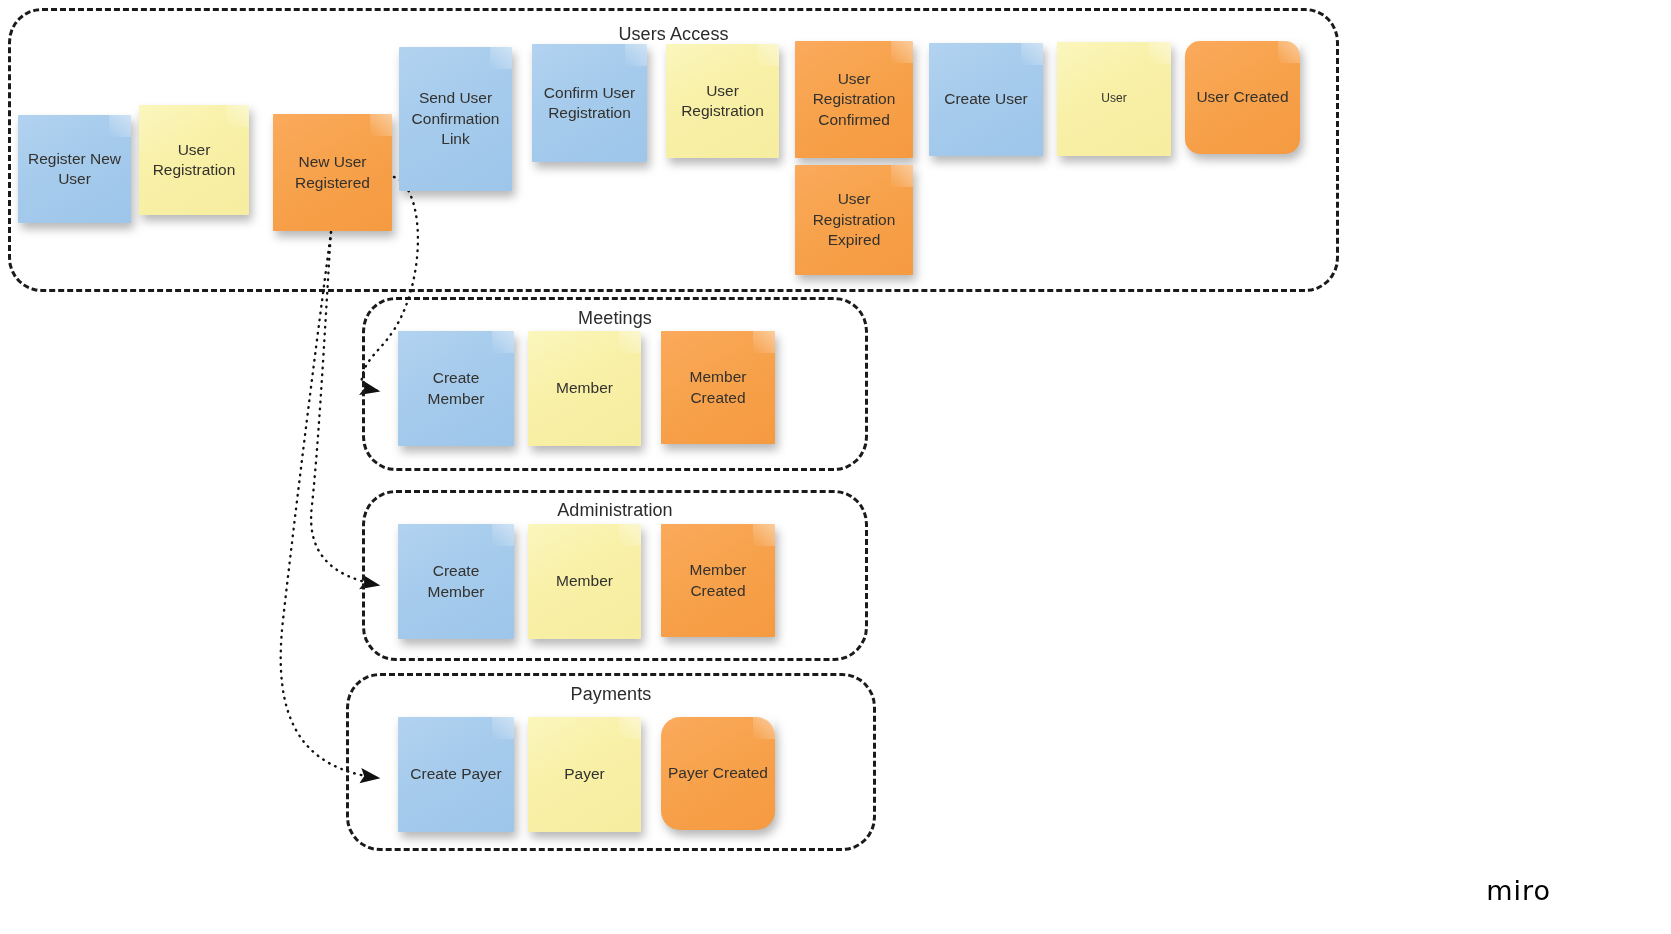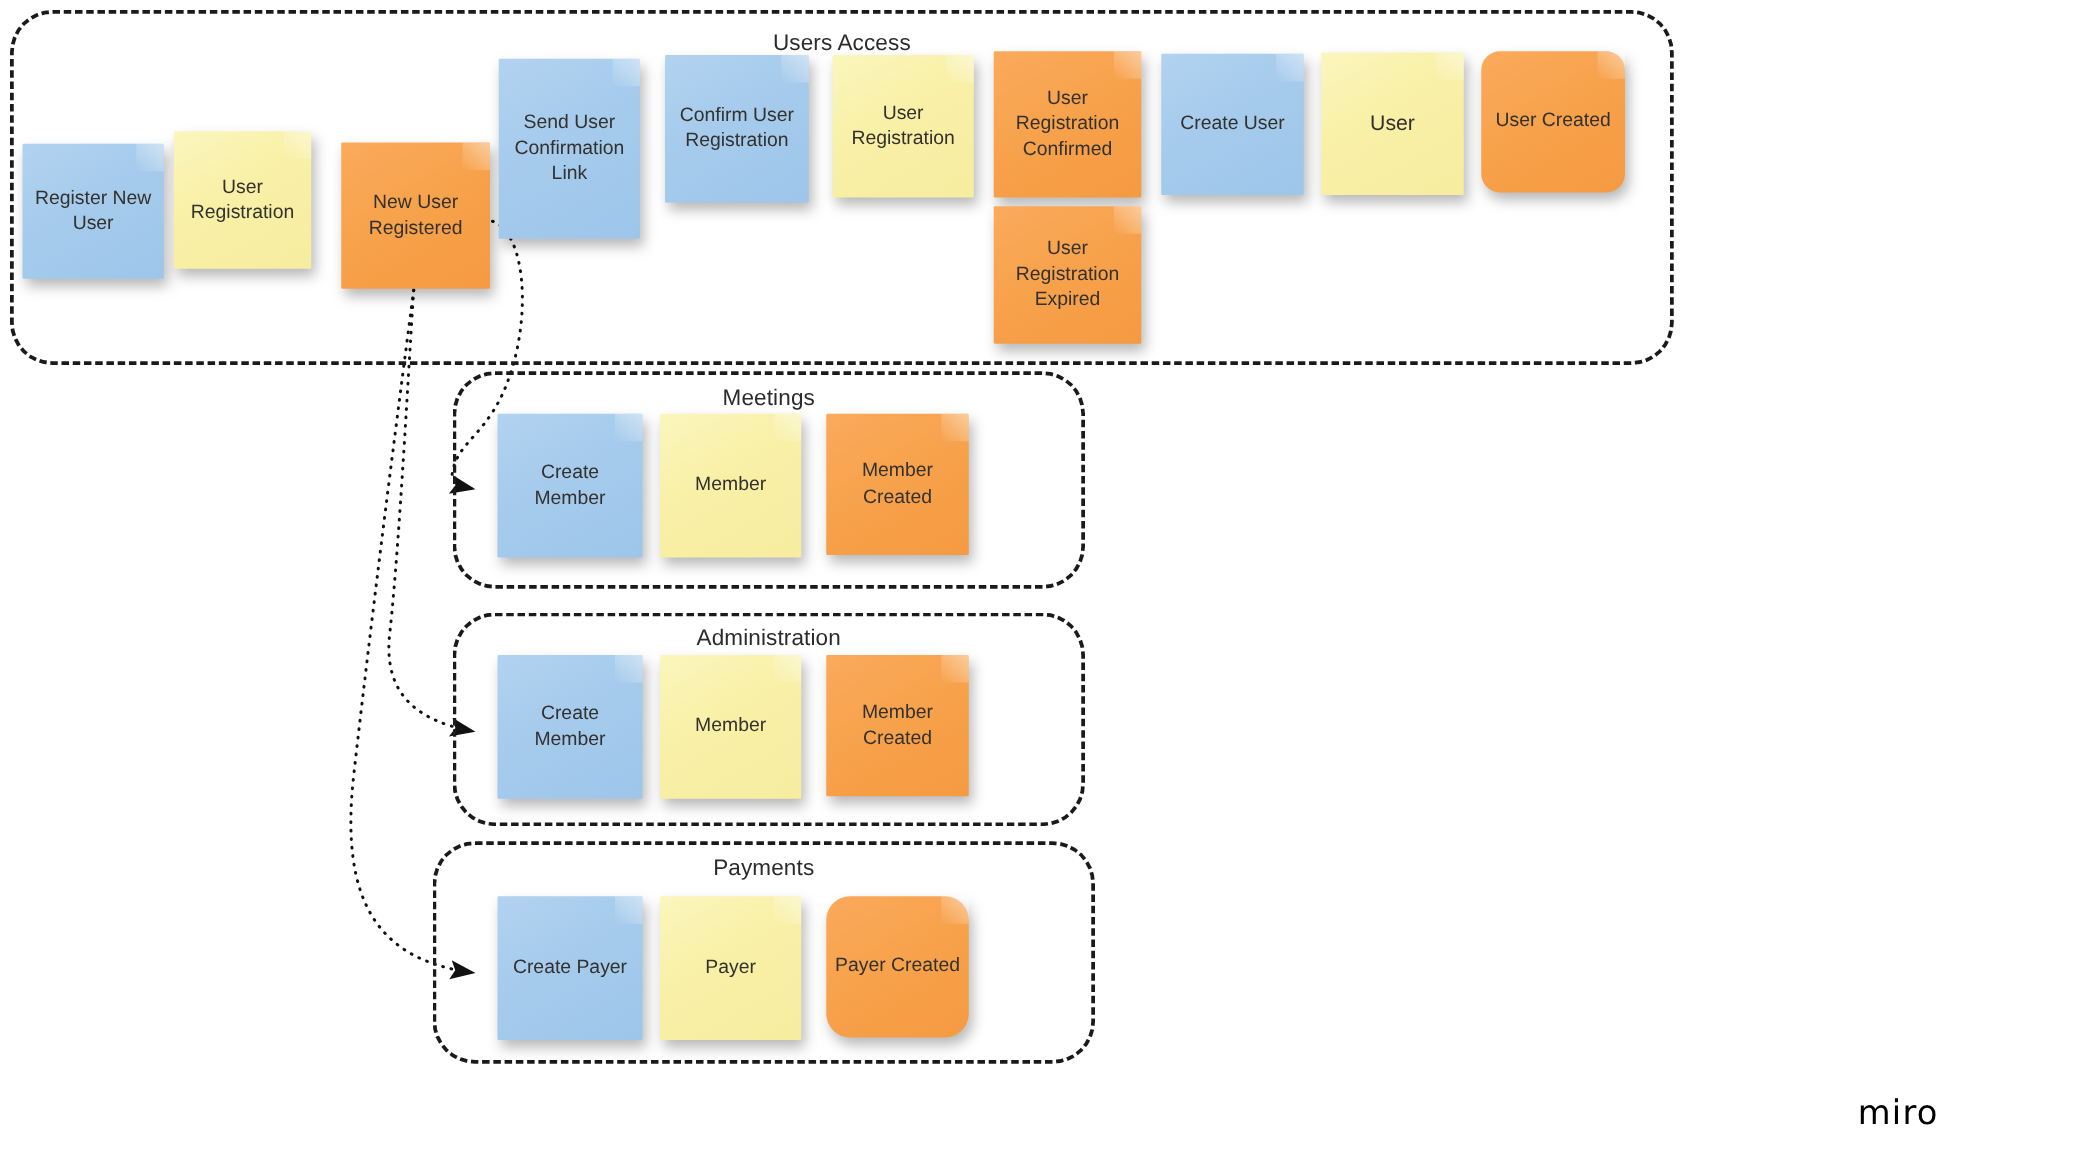--- a/index.html
+++ b/index.html
@@ -115,21 +115,21 @@
       </div>
       <div class="note yellow" style="left: 666px; top: 44px; width: 113px; height: 114px; font-size: 15.5px;">
         <span class="txt">User Registration</span>
       </div>
       <div class="note orange" style="left: 795px; top: 41px; width: 118px; height: 117px; font-size: 15.5px;">
         <span class="txt">User Registration Confirmed</span>
       </div>
       <div class="note blue" style="left: 929px; top: 43px; width: 114px; height: 113px; font-size: 15.5px;">
         <span class="txt">Create User</span>
       </div>
-      <div class="note yellow" style="left: 1057px; top: 42px; width: 114px; height: 114px; font-size: 17px;">
+      <div class="note yellow" style="left: 1057px; top: 42px; width: 114px; height: 114px; font-size: 12px;">
         <span class="txt">User</span>
       </div>
       <div class="note orange" style="left: 1185px; top: 41px; width: 115px; height: 113px; font-size: 15.5px; border-radius: 15px;">
         <span class="txt">User Created</span>
       </div>
       <div class="note orange" style="left: 795px; top: 165px; width: 118px; height: 110px; font-size: 15.5px;">
         <span class="txt">User Registration Expired</span>
       </div>
       <div class="group" style="left: 362px; top: 297px; width: 506px; height: 174px;"></div>
       <div class="group-title" style="left: 362px; top: 308px; width: 506px;">Meetings</div>

